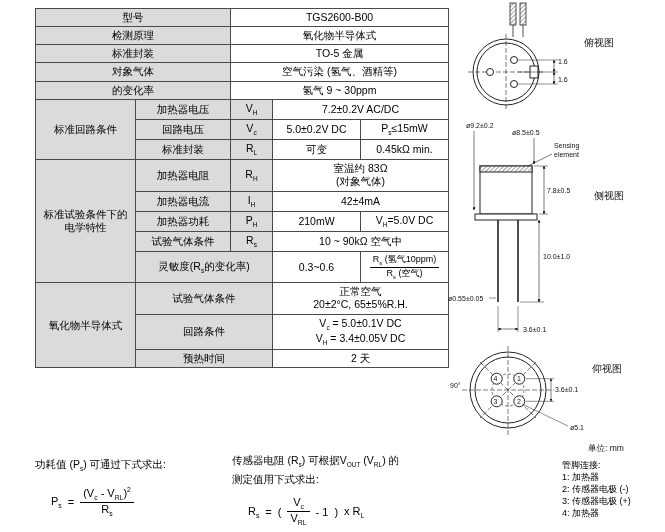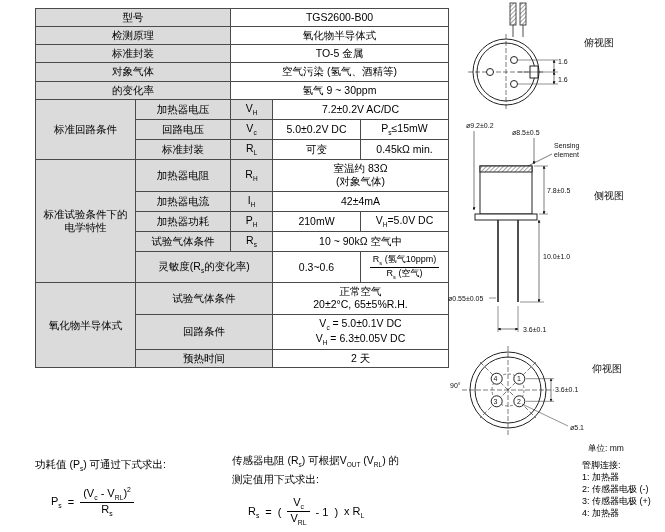--- a/index.html
+++ b/index.html
@@ -26,21 +26,21 @@
 
   .frac { display: inline-block; vertical-align: middle; text-align: center; line-height: 1.2; }
   .frac .num { display: block; border-bottom: 1px solid #000; padding: 0 3px; }
   .frac .den { display: block; padding: 0 3px; }
   .small-frac { font-size: 9px; }
 
   .note { position: absolute; font-size: 10.5px; }
   .note .cap { line-height: 14px; }
   .note .formula { display: flex; align-items: center; gap: 6px; margin-left: 16px; margin-top: 10px; font-size: 11px; }
 
-  .pinout { position: absolute; left: 582px; top: 459px; font-size: 9px; line-height: 12px; white-space: nowrap; }
+  .pinout { position: absolute; left: 562px; top: 459px; font-size: 9px; line-height: 12px; white-space: nowrap; }
 
   svg.diagram { position: absolute; left: 440px; top: 0; }
   svg text { fill: #111; }
 </style>
 </head>
 <body>
 
 <div id="page">
 
   <table class="spec">
@@ -133,21 +133,21 @@
         <td class="g" colspan="2">试验气体条件</td>
         <td colspan="2">
           <div>正常空气</div>
             <div>20±2°C, 65±5%R.H.</div>
         </td>
       </tr>
       <tr>
         <td class="g" colspan="2">回路条件</td>
         <td colspan="2">
           <div><span>V</span><sub>c</sub><span> = 5.0±0.1V DC</span></div>
-          <div><span>V</span><sub>H</sub><span> = 6.3±0.05V DC</span></div>
+          <div><span>V</span><sub>H</sub><span> = 3.4±0.05V DC</span></div>
         </td>
       </tr>
       <tr>
         <td class="g" colspan="2">预热时间</td>
         <td colspan="2">2 天</td>
       </tr>
     </tbody>
   </table>
 
   <div class="note" style="left:35px; top:457px; width:190px;">

